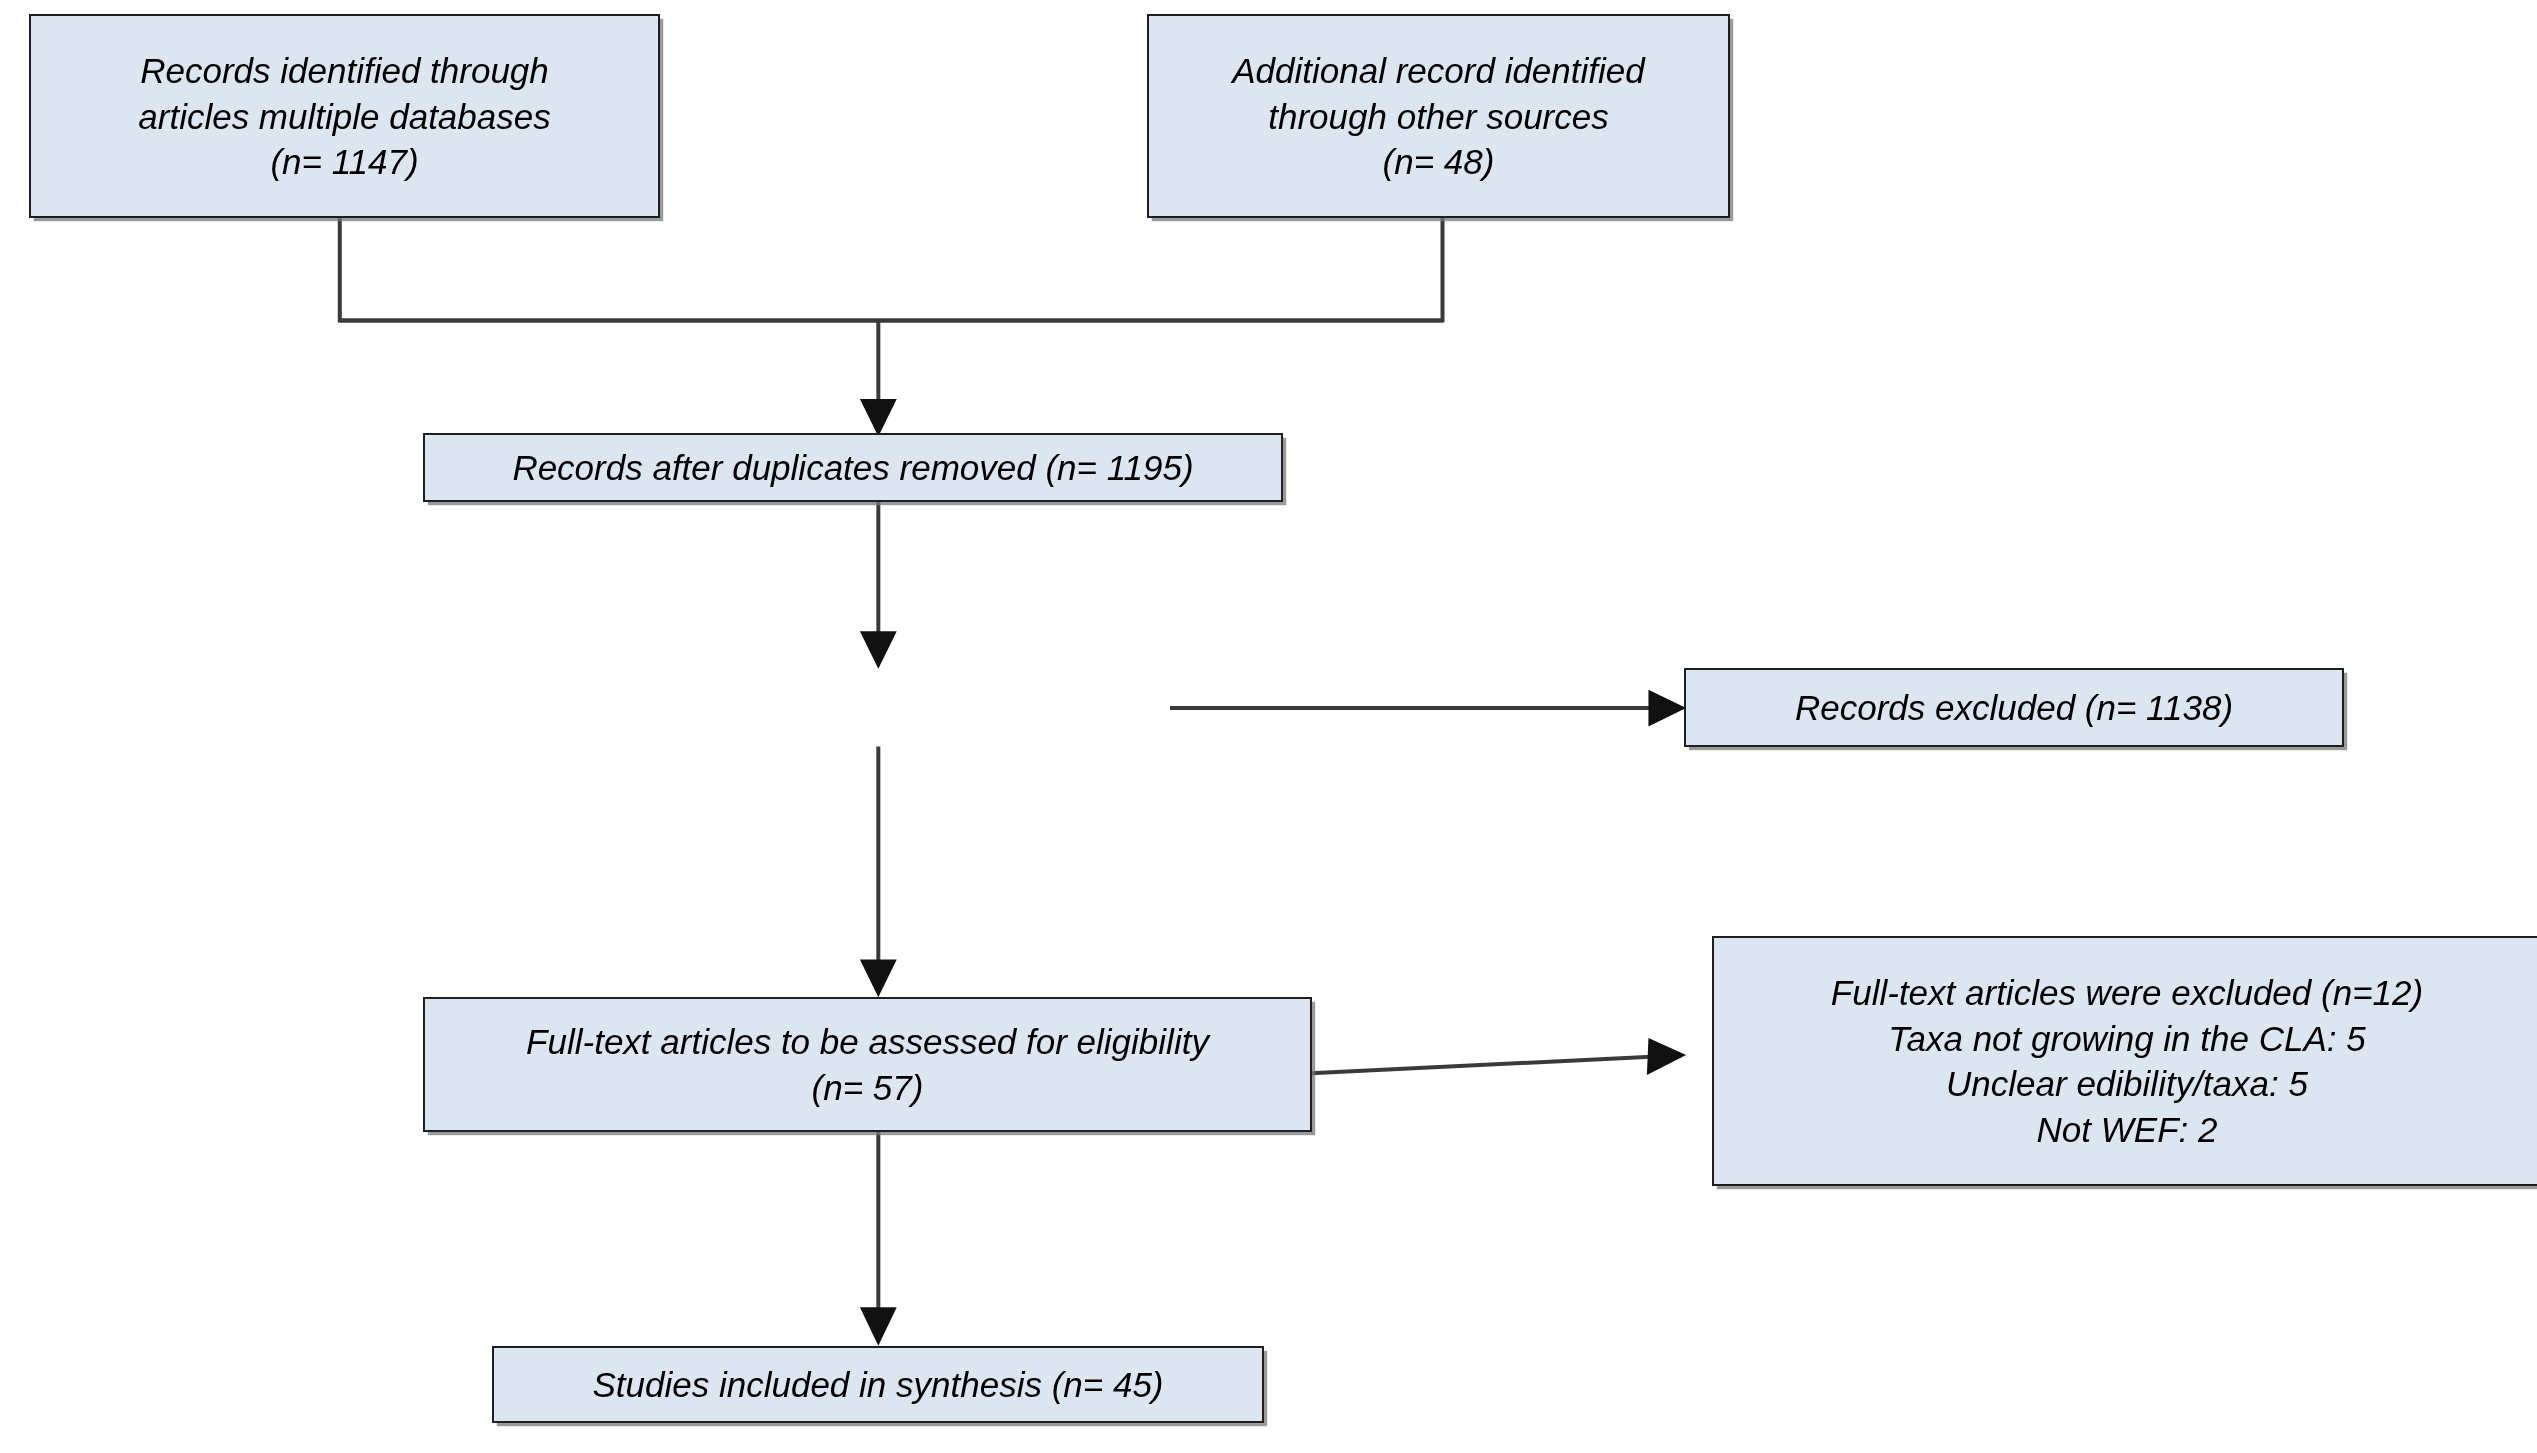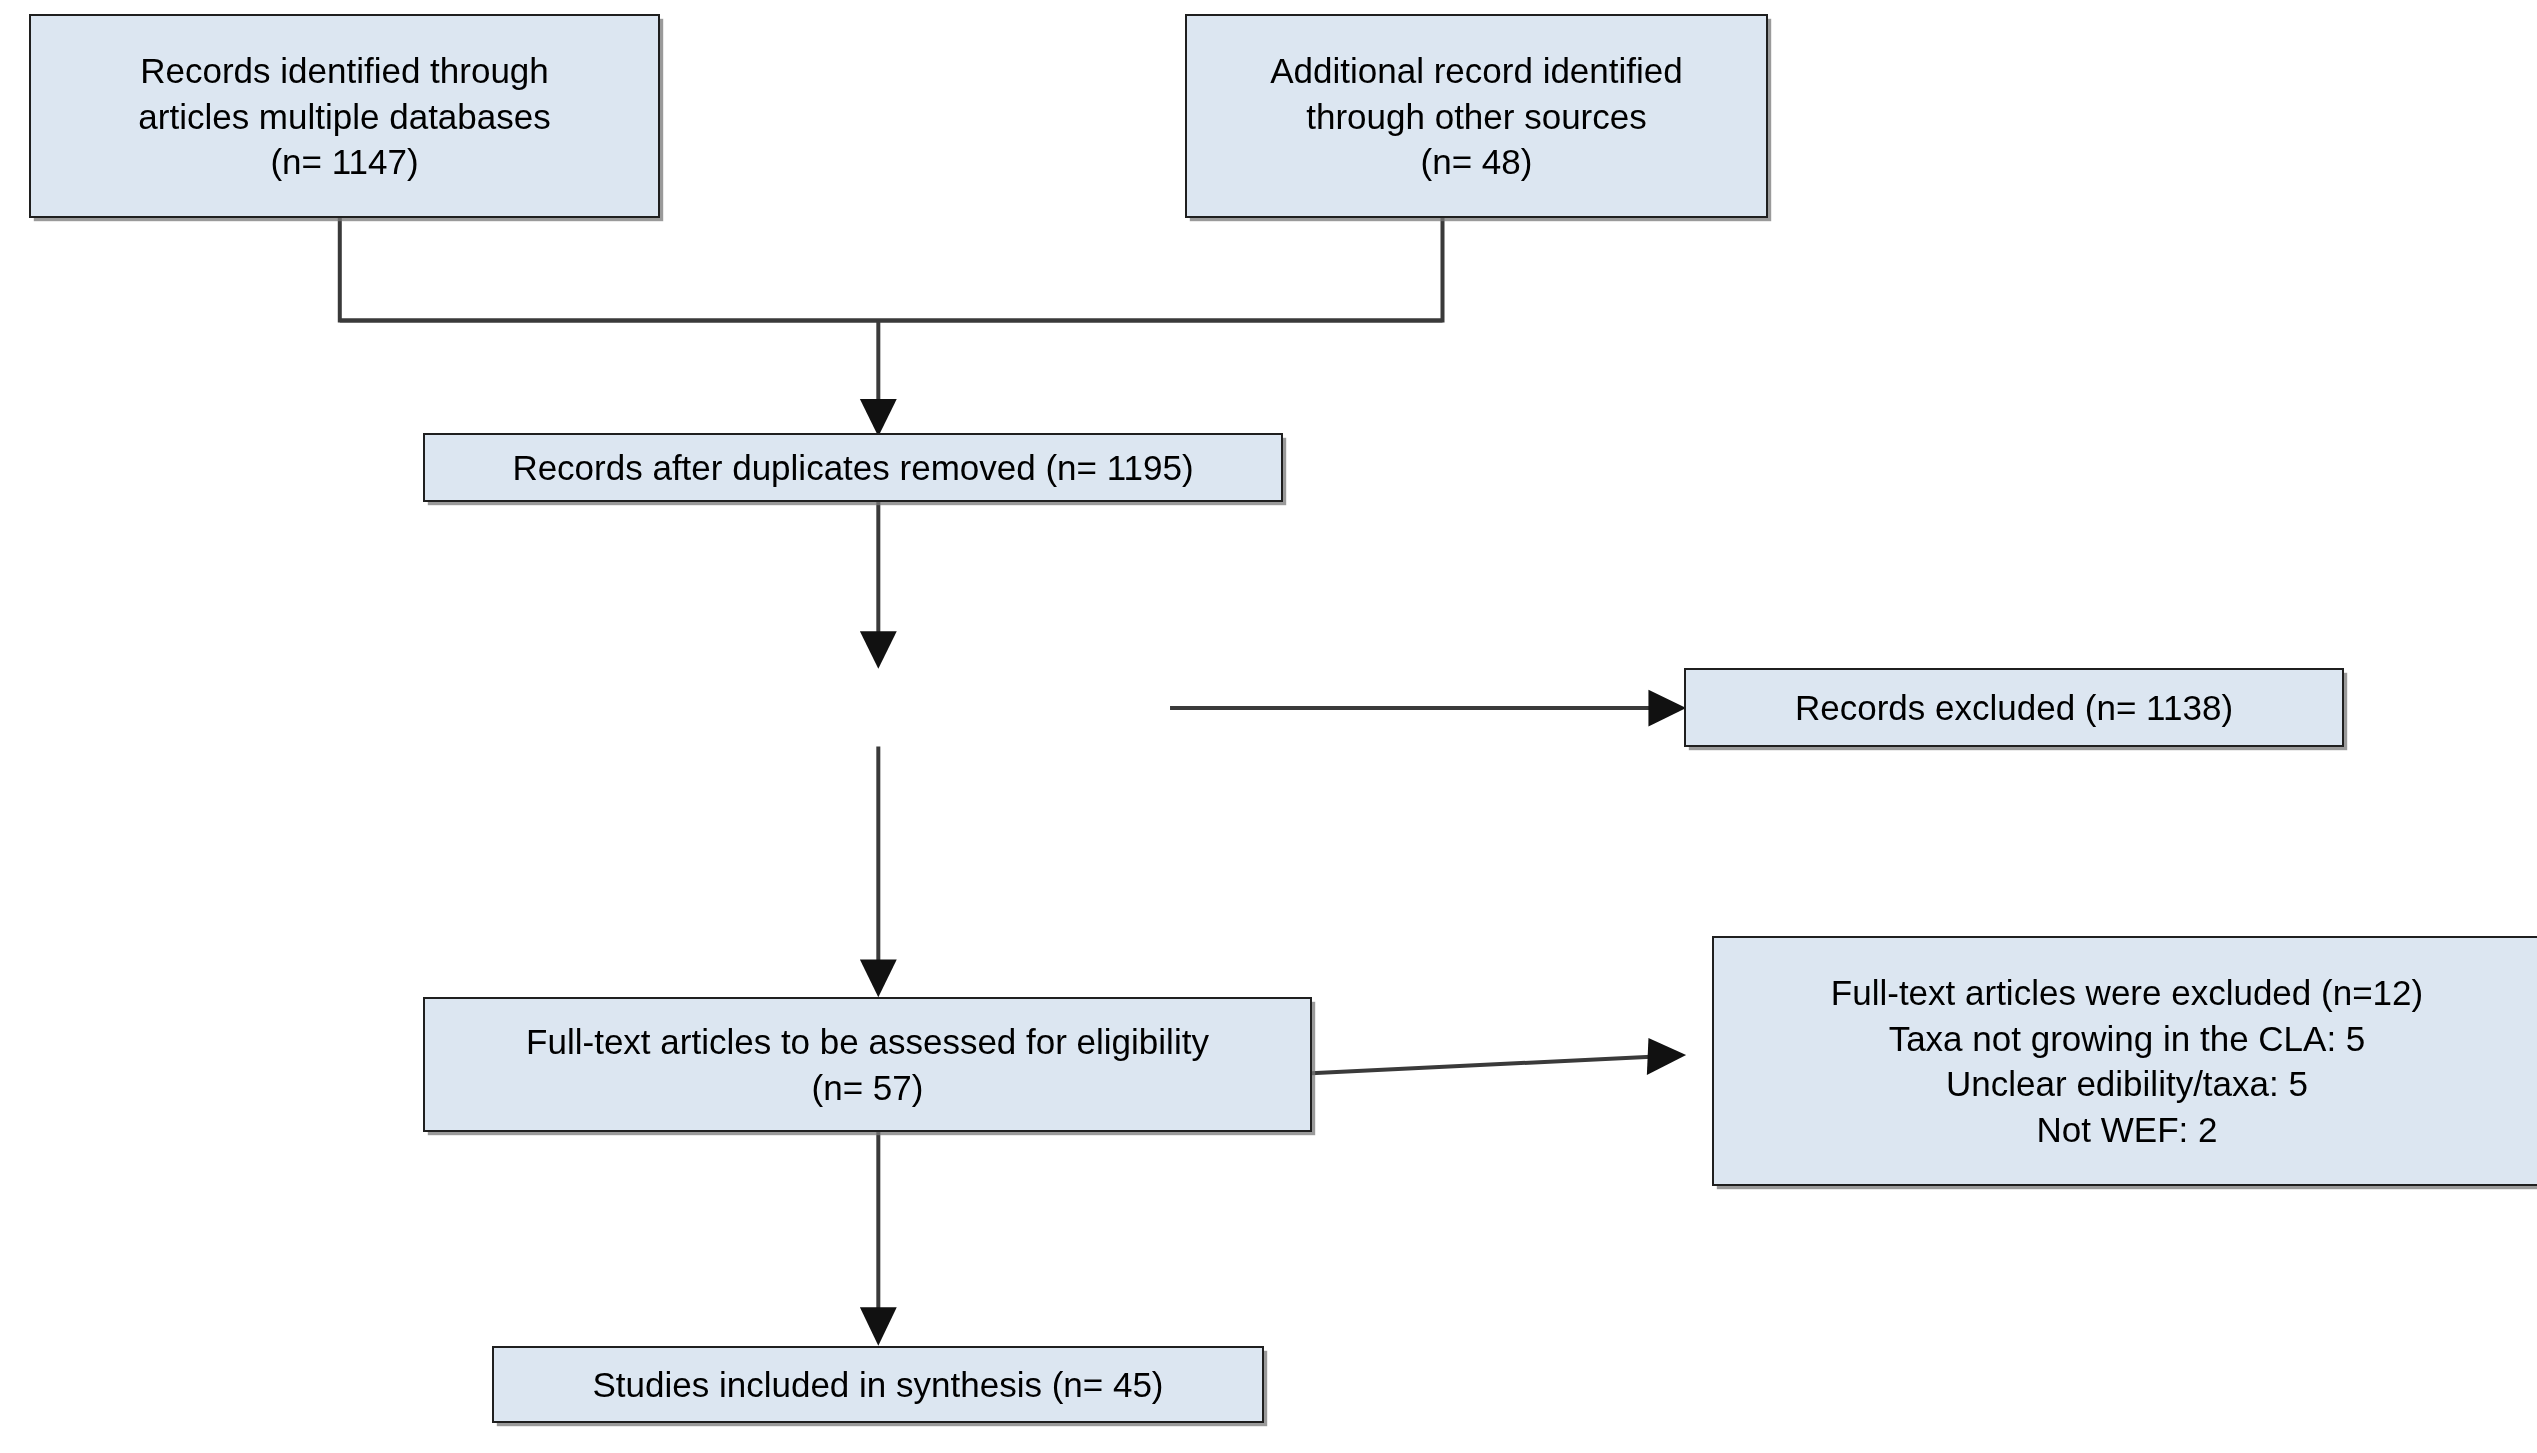--- a/index.html
+++ b/index.html
@@ -25,20 +25,21 @@
     border: 2.4px solid #1f1f1f;
     box-shadow: 4px 4px 0 -0.8px rgba(120,120,120,0.75);
     display: flex;
     align-items: center;
     justify-content: flex-end;
     text-align: center;
     color: #000000;
     font-size: 35px;
     line-height: 1.30;
     padding: 3.2px 8px;
+    font-style: italic;
   }
   .flow-box .lines {
     width: 100%;
   }
   .flow-box .lines span {
     display: block;
   }
   svg.connectors {
     position: absolute;
     left: 0;
@@ -88,21 +89,21 @@
   </svg>
 
   <div class="flow-box" style="left:29px; top:14.4px; width:631px; height:204px;">
     <div class="lines">
       <span>Records identified through</span>
       <span>articles multiple databases</span>
       <span>(n= 1147)</span>
     </div>
   </div>
 
-  <div class="flow-box" style="left:1147px; top:14.4px; width:583px; height:204px;margin-left:38px;">
+  <div class="flow-box" style="left:1147px; top:14.4px; width:583px; height:204px;">
     <div class="lines">
       <span>Additional record identified</span>
       <span>through other sources</span>
       <span>(n= 48)</span>
     </div>
   </div>
 
   <div class="flow-box" style="left:423px; top:433px; width:860px; height:69px;">
     <div class="lines">
       <span>Records after duplicates removed (n= 1195)</span>

